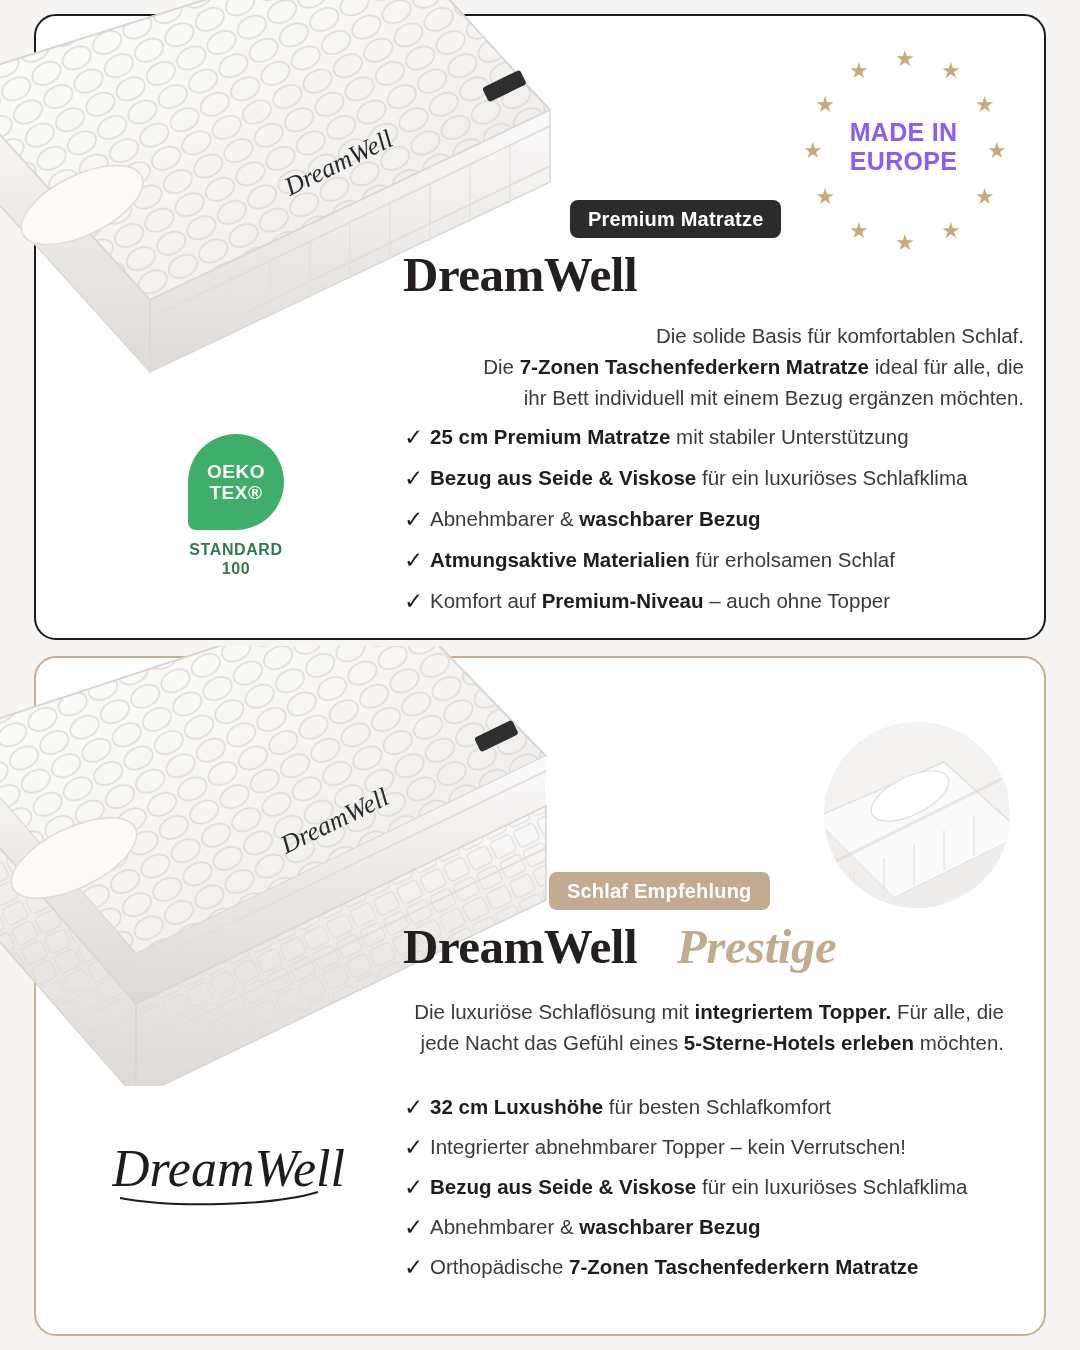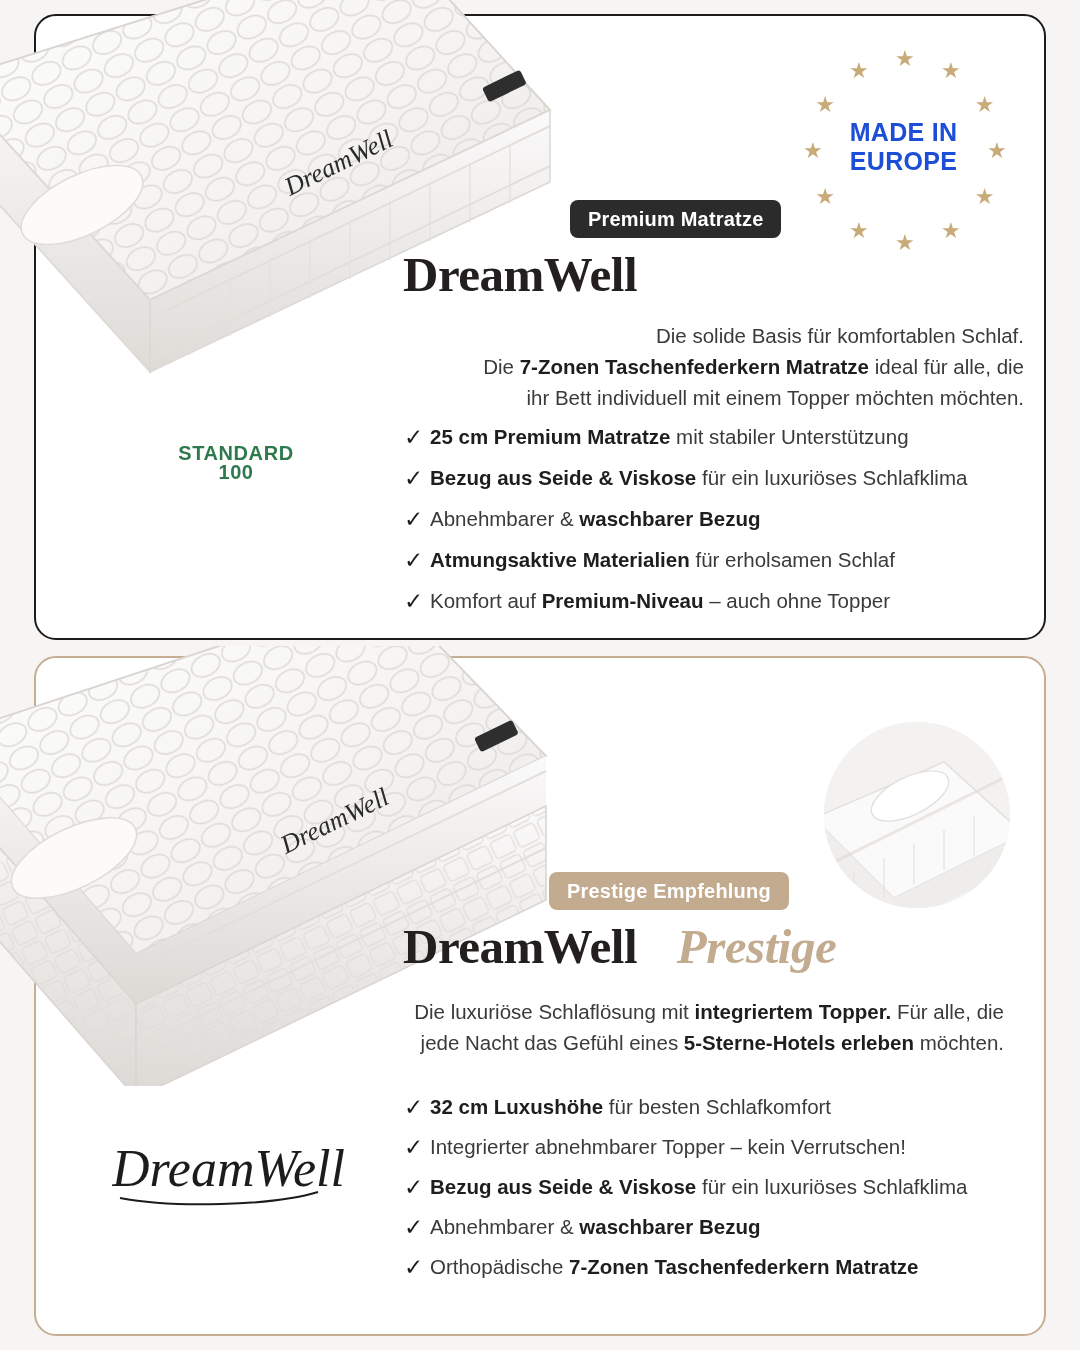--- a/index.html
+++ b/index.html
@@ -122,21 +122,21 @@
     font-size: 22px;
     line-height: 22px;
   }
   #made-in-europe .mie-text {
     position: absolute;
     left: 0; top: 74px; width: 215px;
     text-align: center;
     font-size: 25px;
     font-weight: bold;
     line-height: 29px;
-    color: #1d4ed8;
+    color: #8b5cf6;
     letter-spacing: .3px;
   }
 
   
   #oeko-tex {
     position: absolute;
     left: 166px; top: 434px;
     width: 140px; text-align: center;
   }
   #oeko-tex .leaf {
@@ -145,21 +145,21 @@
     background: #3fae6a;
     border-radius: 50% 50% 50% 8px;
     display: flex; flex-direction: column;
     align-items: center; justify-content: center;
     color: #fff;
   }
   #oeko-tex .leaf .l1 { font-size: 19px; font-weight: bold; line-height: 21px; letter-spacing: .5px;}
   #oeko-tex .leaf .l2 { font-size: 19px; font-weight: bold; line-height: 21px; letter-spacing: .5px;}
   #oeko-tex .std {
     margin-top: 10px;
-    font-size: 20px; font-weight: bold; color: #2f7a4d; line-height: 19px;
+    font-size: 16px; font-weight: bold; color: #2f7a4d; line-height: 19px;
     letter-spacing: .6px;
   }
 
   
   #detail-circle {
     position: absolute;
     left: 824px; top: 722px;
     width: 186px; height: 186px;
     border-radius: 50%;
     overflow: hidden;
@@ -252,21 +252,21 @@
     </svg>
   </div>
 
   <div class="badge" id="badge-premium">Premium Matratze</div>
 
   <div class="title" id="title-top">DreamWell</div>
 
   <div class="para" id="para-top">
     <span>Die solide Basis für komfortablen Schlaf.</span><br>
     <span>Die </span><b>7-Zonen Taschenfederkern Matratze</b><span> ideal für alle, die</span><br>
-    <span>ihr Bett individuell mit einem Topper möchten möchten.</span>
+    <span>ihr Bett individuell mit einem Bezug ergänzen möchten.</span>
   </div>
 
   <div class="features" id="features-top">
     <div class="feature">
       <span class="check">✓</span>
       <span class="txt"><b>25 cm Premium Matratze</b><span> mit stabiler Unterstützung</span></span>
     </div>
     <div class="feature">
       <span class="check">✓</span>
       <span class="txt"><b>Bezug aus Seide &amp; Viskose</b><span> für ein luxuriöses Schlafklima</span></span>
@@ -279,20 +279,24 @@
       <span class="check">✓</span>
       <span class="txt"><b>Atmungsaktive Materialien</b><span> für erholsamen Schlaf</span></span>
     </div>
     <div class="feature">
       <span class="check">✓</span>
       <span class="txt"><span>Komfort auf </span><b>Premium-Niveau</b><span> – auch ohne Topper</span></span>
     </div>
   </div>
 
   <div id="oeko-tex">
+    <div class="leaf">
+      <div class="l1">OEKO</div>
+      <div class="l2">TEX®</div>
+    </div>
     <div class="std">
       <span>STANDARD</span><br>
       <span>100</span>
     </div>
   </div>
 
   <div class="card" id="card-bottom"></div>
 
   <div class="mattress-wrap" id="mattress-bottom">
     <svg class="matt" viewBox="0 0 600 440" xmlns="http://www.w3.org/2000/svg">
@@ -354,21 +358,21 @@
         <path d="M30 190 L30 150"></path>
           <path d="M60 176 L60 136"></path>
         <path d="M90 162 L90 122"></path>
           <path d="M120 148 L120 108"></path>
         <path d="M150 134 L150 94"></path>
       </g>
       <path d="M-10,150 L200,46" stroke="#ddd9d4" stroke-width="3" fill="none" opacity=".6"></path>
     </svg>
   </div>
 
-  <div class="badge" id="badge-empfehlung">Prestige Empfehlung</div>
+  <div class="badge" id="badge-empfehlung">Schlaf Empfehlung</div>
 
   <div class="title" id="title-bottom">
     <span>DreamWell </span><span class="prestige">Prestige</span>
   </div>
 
   <div class="para" id="para-bottom">
     <span>Die luxuriöse Schlaflösung mit </span><b>integriertem Topper.</b><span> Für alle, die jede Nacht das Gefühl eines </span><b>5-Sterne-Hotels erleben</b><span> möchten.</span>
   </div>
 
   <div class="features" id="features-bottom">

